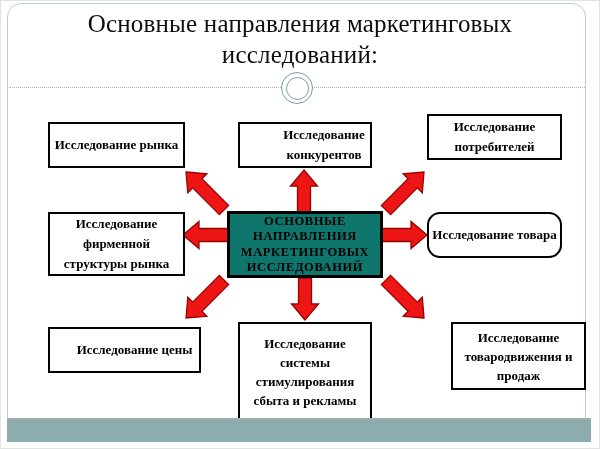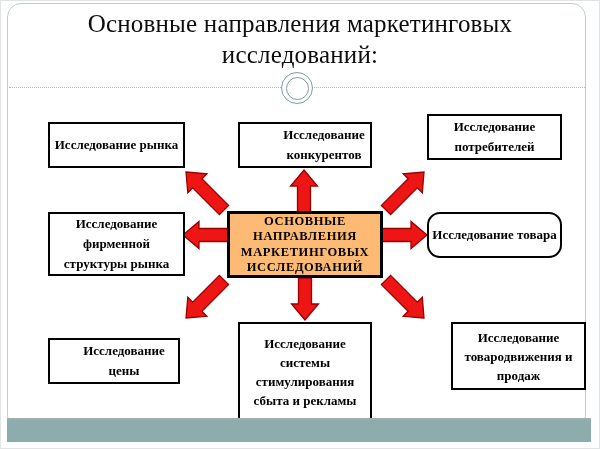--- a/index.html
+++ b/index.html
@@ -59,21 +59,21 @@
     font-weight:bold;
     font-size:13px;
     line-height:20px;
     color:#000000;
     padding:1px 2px;
   }
   .node.tight { line-height:19px; }
   .center-node {
     position:absolute;
     left:227px; top:211px; width:156px; height:67px;
-    background:#fdba74;
+    background:#0f766e;
     border:3px solid #000000;
     display:flex; align-items:center; justify-content:center;
     text-align:center;
     font-weight:bold;
     font-size:12.5px;
     line-height:15.2px;
     letter-spacing:0.6px;
     color:#000000;
     padding:1px 2px;
   }
@@ -116,21 +116,21 @@
   <div class="node" style="left:238px; top:122px; width:134px; height:46px;padding-left:40px;">Исследование конкурентов</div>
 
   <div class="node" style="left:427px; top:114px; width:135px; height:46px;">Исследование потребителей</div>
 
   <div class="node" style="left:48px; top:212px; width:137px; height:64px;">Исследование фирменной структуры рынка</div>
 
   <div class="center-node">ОСНОВНЫЕ НАПРАВЛЕНИЯ МАРКЕТИНГОВЫХ ИССЛЕДОВАНИЙ</div>
 
   <div class="node" style="left:427px; top:212px; width:135px; height:46px;border-radius:13px;">Исследование товара</div>
 
-  <div class="node" style="left:48px; top:338px; width:132px; height:46px;padding-left:22px;">Исследование цены</div>
+  <div class="node" style="left:48px; top:327px; width:153px; height:46px;padding-left:22px;">Исследование цены</div>
 
   <div class="node tight" style="left:238px; top:322px; width:134px; height:100px;">Исследование системы стимулирования сбыта и рекламы</div>
 
   <div class="node tight" style="left:427px; top:322px; width:135px; height:68px;margin-left:24px;">Исследование товародвижения и продаж</div>
 
   <div class="footer-bar"></div>
 
 </div>
 
 </body></html>

